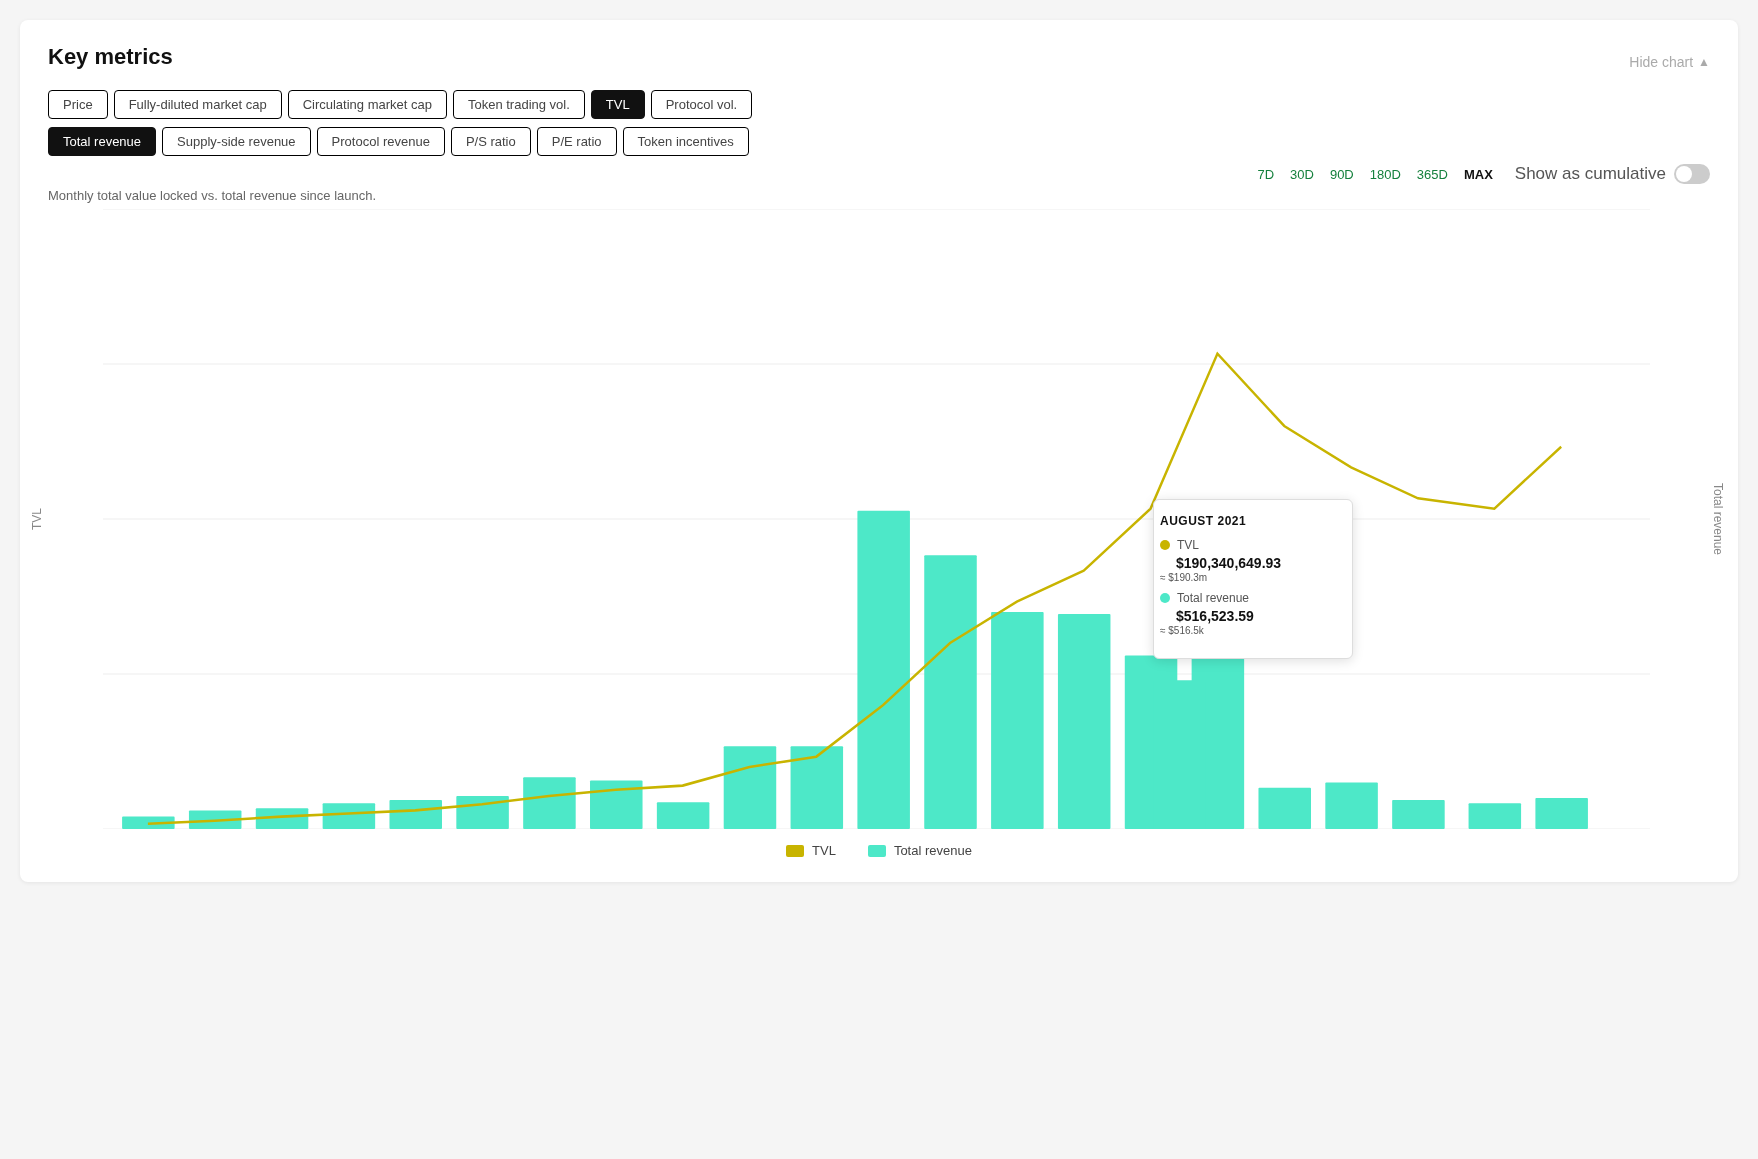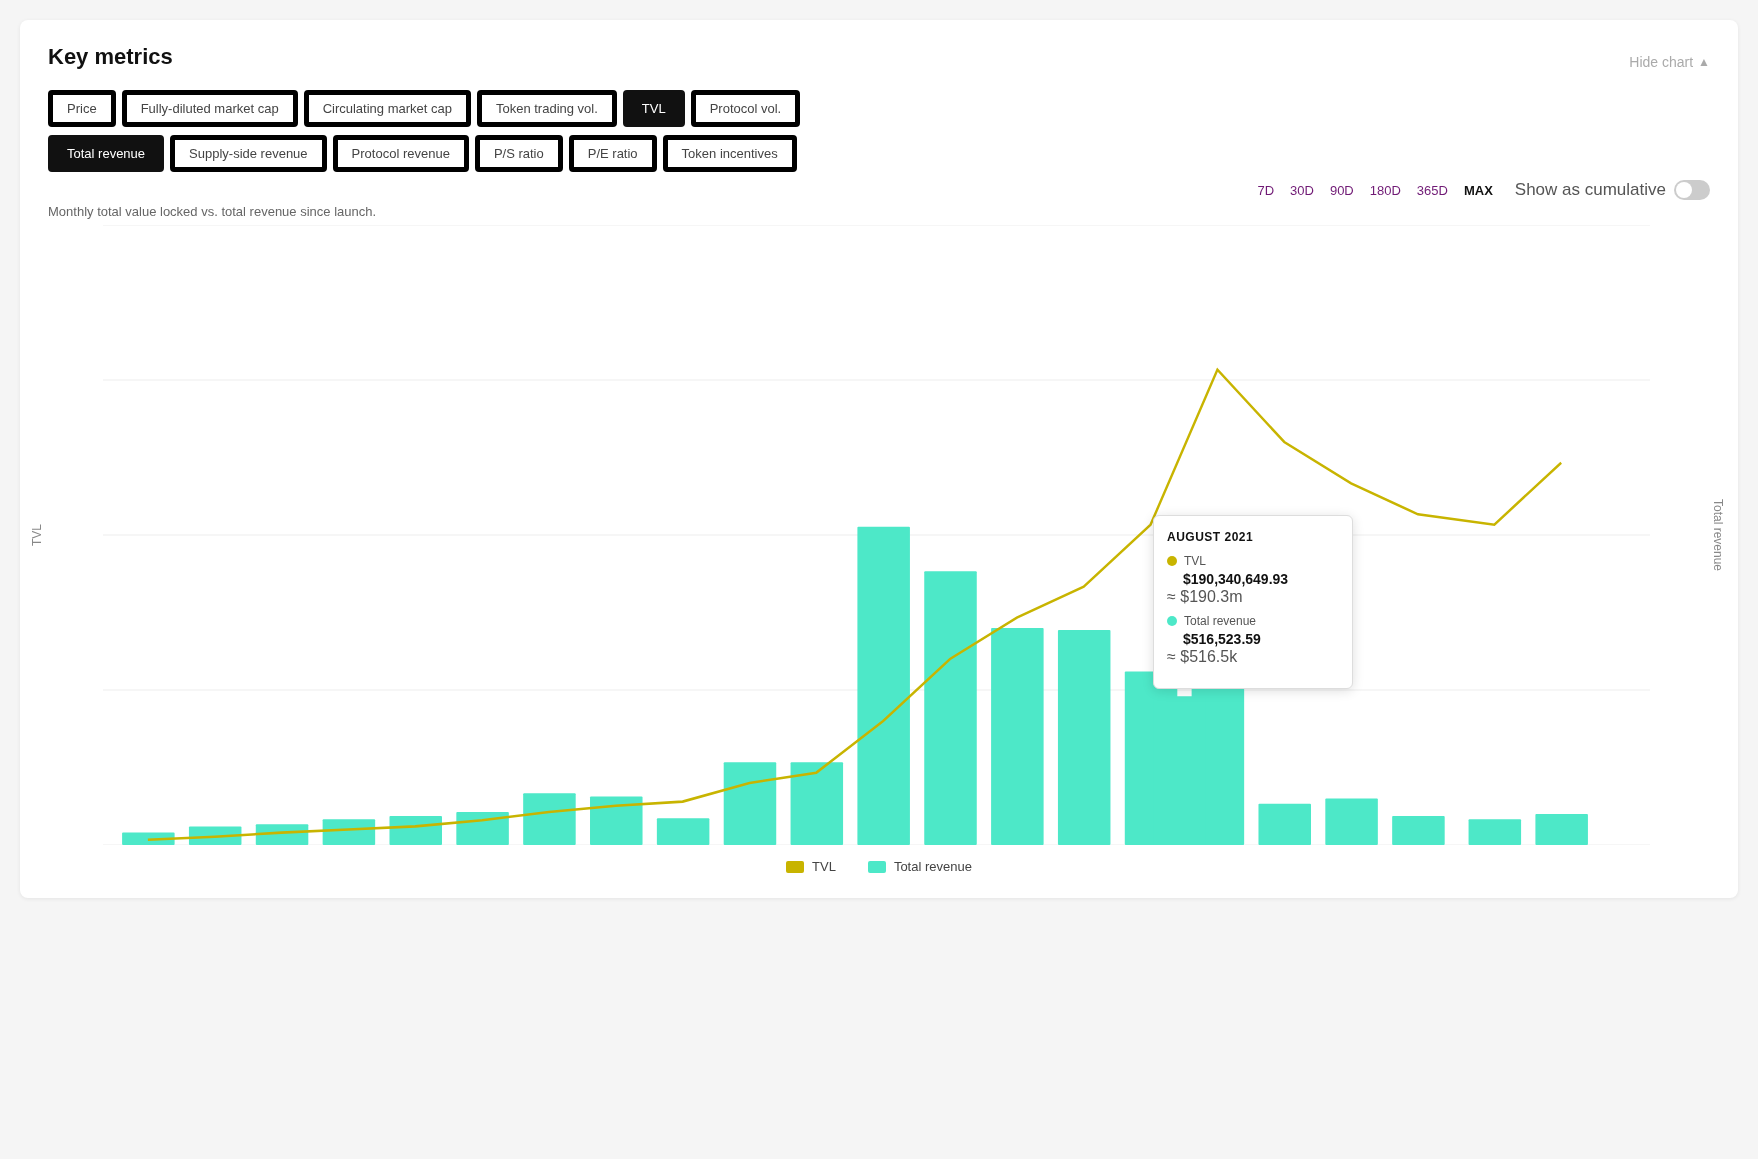--- a/index.html
+++ b/index.html
@@ -38,21 +38,21 @@
     }
     .hide-chart .chevron { font-size: 12px; }
     .tab-row {
       display: flex;
       flex-wrap: wrap;
       gap: 6px;
       margin-bottom: 8px;
     }
     .tab-btn {
       padding: 6px 14px;
-      border: 5px solid #000000;
+      border: 1px solid #000000;
       background: #fff;
       border-radius: 4px;
       font-size: 13px;
       cursor: pointer;
       color: #444;
       white-space: nowrap;
     }
     .tab-btn.active {
       background: #111;
       color: #fff;
@@ -65,21 +65,21 @@
       gap: 18px;
       margin-bottom: 4px;
     }
     .range-btns {
       display: flex;
       gap: 8px;
       align-items: center;
     }
     .range-btn {
       font-size: 13px;
-      color: #701a75;
+      color: #15803d;
       cursor: pointer;
       padding: 2px 4px;
       border: none;
       background: none;
     }
     .range-btn.active {
       font-weight: 700;
       color: #111;
     }
     .cumulative-row {
@@ -150,21 +150,21 @@
       font-weight: 400;
       pointer-events: none;
       white-space: nowrap;
       letter-spacing: 2px;
     }
     .tooltip-box {
       position: absolute;
       background: #fff;
       border: 1px solid #ddd;
       border-radius: 6px;
-      padding: 14px 13px;
+      padding: 14px 6px;
       box-shadow: 0 2px 12px rgba(0,0,0,0.13);
       min-width: 200px;
       font-size: 13px;
       top: 290px;
       left: 1050px;
       z-index: 10;
     }
     .tooltip-title {
       font-size: 12px;
       font-weight: 700;
@@ -190,21 +190,21 @@
       display: inline-block;
     }
     .tooltip-val {
       font-size: 14px;
       font-weight: 600;
       color: #111;
       margin-bottom: 1px;
       margin-left: 16px;
     }
     .tooltip-approx {
-      font-size: 16px;
+      font-size: 10px;
       color: #555;
     }
     .legend-row {
       display: flex;
       justify-content: center;
       gap: 32px;
       margin-top: 14px;
     }
     .legend-item {
       display: flex;

